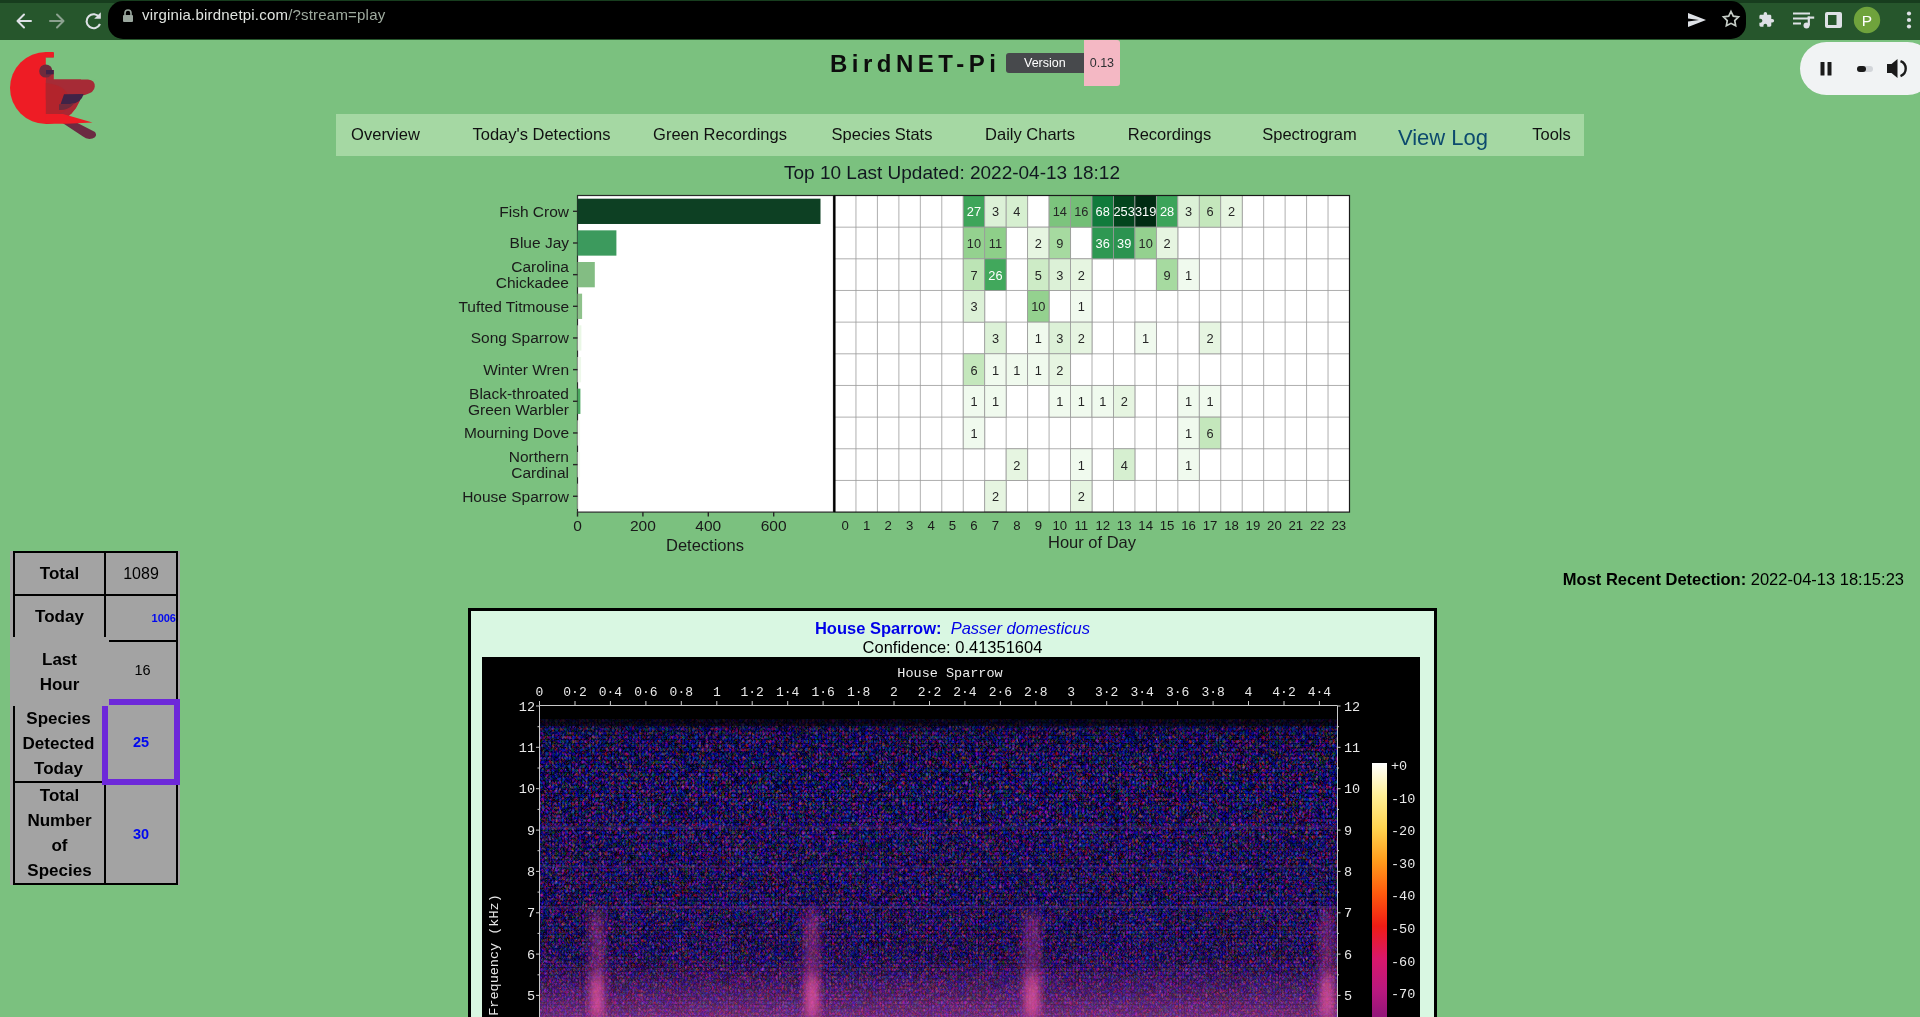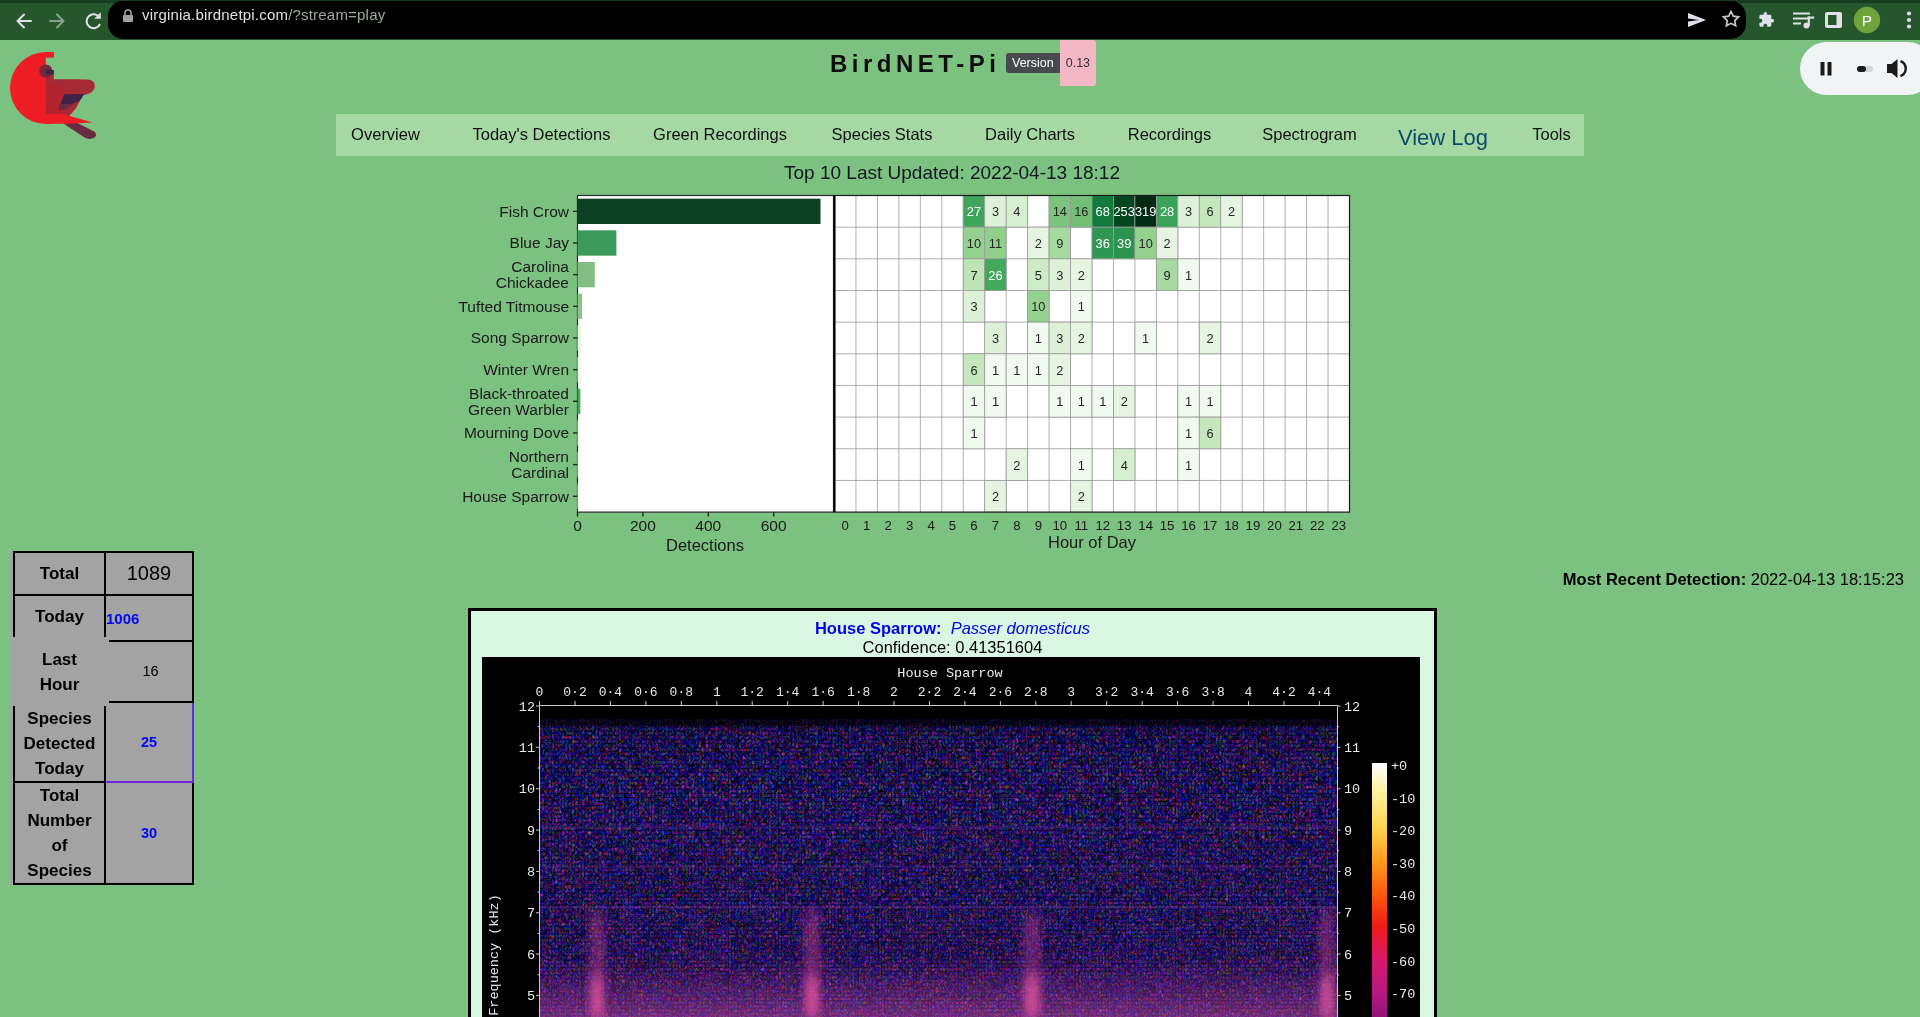--- a/index.html
+++ b/index.html
@@ -63,21 +63,21 @@
  <path d="M35.8 27.4 L78 27.4 Q85 28 84.8 34.5 Q84.4 40.5 75.5 42.7 L57 47.5 L35.8 47.5 Z" fill="#a62b36"></path>
  <path d="M35.8 31 Q56 33 59 46 Q60 59 48 62 L35.8 62 Z" fill="#b2242c"></path>
  <path d="M54 42.2 L73.7 42 Q71 51.8 60 52 L50.5 52.3 Z" fill="#3f2347"></path>
  <path d="M49 52.3 L63.8 52 Q58 58.5 49 58 Z" fill="#6e2b3c"></path>
  <path d="M50 62 L85 80 Q88 84.5 82.5 86.5 Q77 88 73 84.5 L45 66 Z" fill="#6b2b42"></path>
  <path d="M35.8 62 L53 62 L82.5 70.6 L57 71.8 L35.8 71.8 Z" fill="#ee1c25"></path>
 </svg>
 
 <div class="abs" style="left:830px;top:50px;font-size:24px;font-weight:bold;color:#0d0d0d;letter-spacing:4.5px">BirdNET-Pi</div>
 <div class="abs" style="left:1006px;top:53px;height:21px;font-size:12.5px;line-height:21px">
- <span style="background:#47494c;color:#fff;padding:3px 6px;border-radius:3px 0 0 3px">Version</span><span style="background:#f4b8c4;color:#2f3033;padding:16px 6px;border-radius:0 3px 3px 0">0.13</span>
+ <span style="background:#47494c;color:#fff;padding:3px 18px;border-radius:3px 0 0 3px">Version</span><span style="background:#f4b8c4;color:#2f3033;padding:16px 6px;border-radius:0 3px 3px 0">0.13</span>
 </div>
 
 <div class="abs" style="left:1800px;top:42px;width:134px;height:53px;background:#f1f3f4;border-radius:27px"></div>
 <svg class="abs" style="left:1800px;top:42px" width="120" height="53" viewBox="0 0 120 53">
  <g fill="#1a1a1a">
   <rect x="20.5" y="20" width="4" height="13.5" rx="0.5"></rect>
   <rect x="27.5" y="20" width="4" height="13.5" rx="0.5"></rect>
   <rect x="57" y="24" width="16" height="6" rx="3" fill="#d2d5d9"></rect>
   <rect x="57" y="24" width="9" height="6" rx="3" fill="#1a1a1a"></rect>
   <path d="M87 22 h4.5 l6-5 v19 l-6-5 H87 Z"></path>
@@ -316,33 +316,33 @@
 <text x="965.85" y="370.1" font-size="13.2" fill="#1a1a1a" text-anchor="middle">21</text>
 <text x="987.31" y="370.1" font-size="13.2" fill="#1a1a1a" text-anchor="middle">22</text>
 <text x="1008.77" y="370.1" font-size="13.2" fill="#1a1a1a" text-anchor="middle">23</text>
 <text x="762" y="388" font-size="16.5" fill="#1a1a1a" text-anchor="middle">Hour of Day</text>
 </svg>
 
 <table class="abs" style="left:10px;top:551px;border-collapse:collapse;background:#a3a3a3;font-size:17px;line-height:25px;color:#000" border="0">
  <tbody>
       <tr style="height:43px">
         <th style="border:2px solid #000;width:91px;padding:0 2px">Total</th>
-        <td style="border:2px solid #000;font-size:20px;width:88px;text-align:center">1089</td>
+        <td style="border:2px solid #000;font-size:16px;width:72px;text-align:center">1089</td>
       </tr>
  <tr style="height:46px">
         <th style="border:2px solid #000">Today</th>
-        <td style="border:2px solid #000;font-size:15px;text-align:left;color:#0008f0;font-weight:bold">1006</td>
+        <td style="border:2px solid #000;font-size:11px;text-align:right;color:#0008f0;font-weight:bold">1006</td>
       </tr>
  <tr style="height:61px">
         <th style="border:8px solid #a3a3a3">Last<br>Hour</th>
         <td style="border:2px solid #000;font-size:14.5px;text-align:center">16</td>
       </tr>
  <tr style="height:80px">
         <th style="border:2px solid #000">Species<br>Detected<br>Today</th>
-        <td style="border:2px solid #6d28d9;font-size:14.5px;text-align:center;color:#0008f0;font-weight:bold">25</td>
+        <td style="border:6px solid #6d28d9;font-size:14.5px;text-align:center;color:#0008f0;font-weight:bold">25</td>
       </tr>
  <tr style="height:98px">
         <th style="border:2px solid #000">Total<br>Number<br>of<br>Species</th>
         <td style="border:2px solid #000;font-size:14.5px;text-align:center;color:#0008f0;font-weight:bold">30</td>
       </tr>
 </tbody>
   </table>
 
 <div class="abs" style="left:0;top:570px;width:1904px;text-align:right;font-size:16.5px;color:#000"><b>Most Recent Detection:</b> 2022-04-13 18:15:23</div>
 

